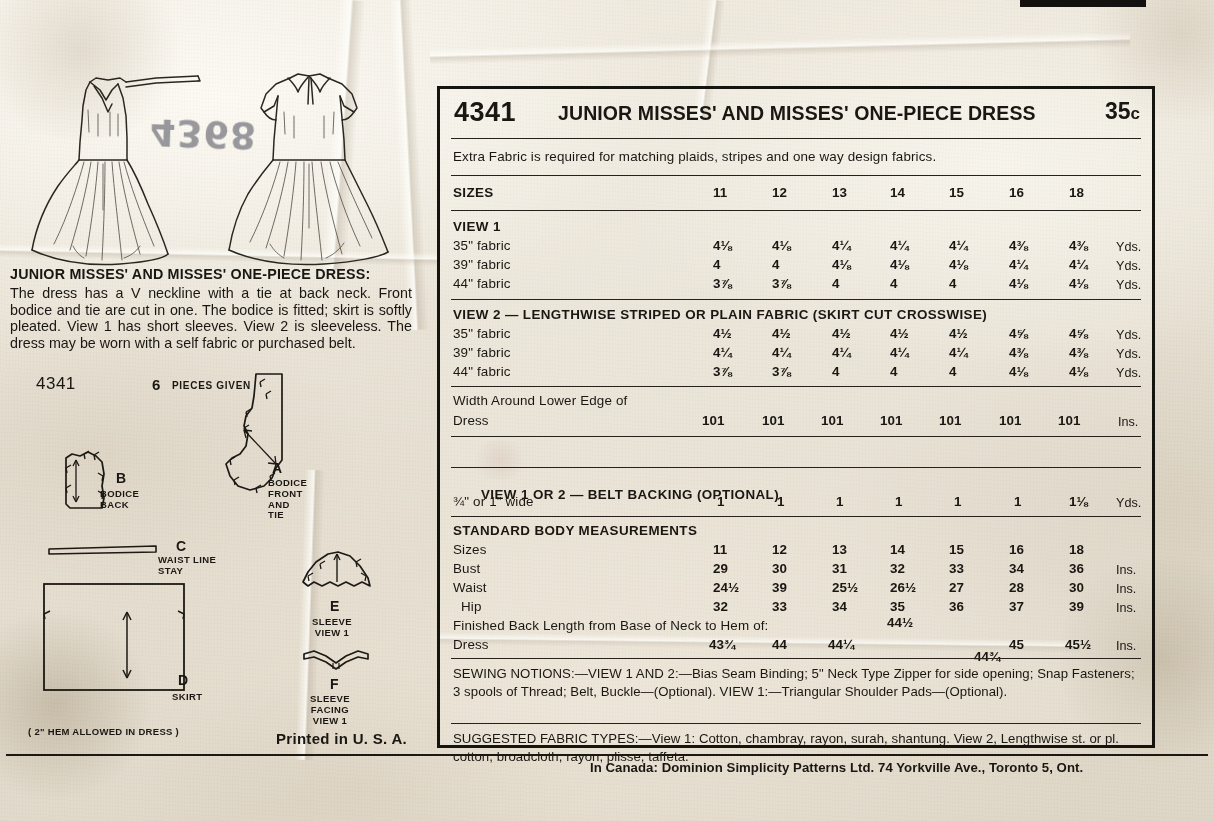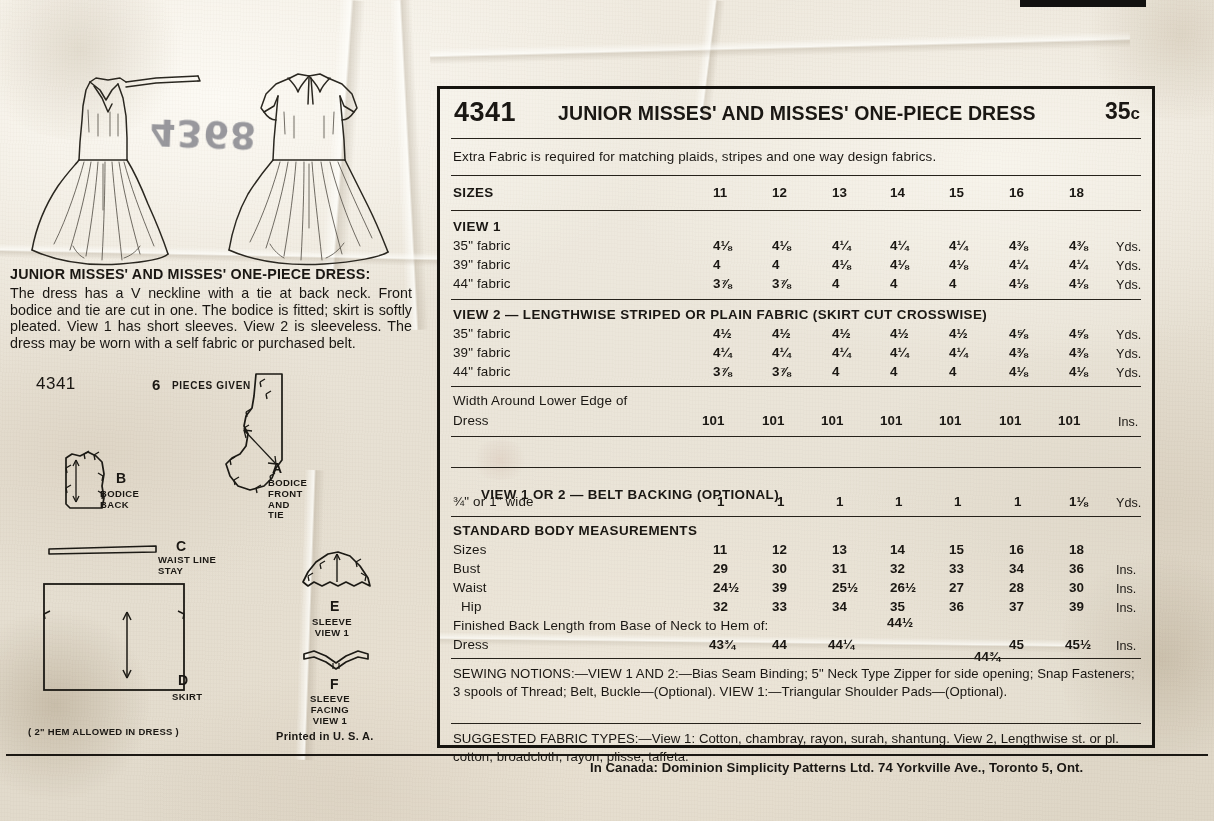--- a/index.html
+++ b/index.html
@@ -110,21 +110,21 @@
     position: absolute;
     font-size: 9.5px; font-weight: 700; line-height: 10.8px;
     letter-spacing: 0.4px;
   }
   #hem-note {
     position: absolute; left: 28px; top: 726px;
     font-size: 9.5px; font-weight: 600; letter-spacing: 0.3px;
   }
   #printed-usa {
     position: absolute; left: 276px; top: 730px;
-    font-size: 11px; font-weight: 700; letter-spacing: 0.3px;
+    font-size: 15px; font-weight: 700; letter-spacing: 0.3px;
   }
 
   
   #info-box {
     position: absolute;
     left: 437px; top: 86px; width: 718px; height: 662px;
     border: 3px solid #16140f;
     box-sizing: border-box;
     background: rgba(255,253,247,0.16);
   }

